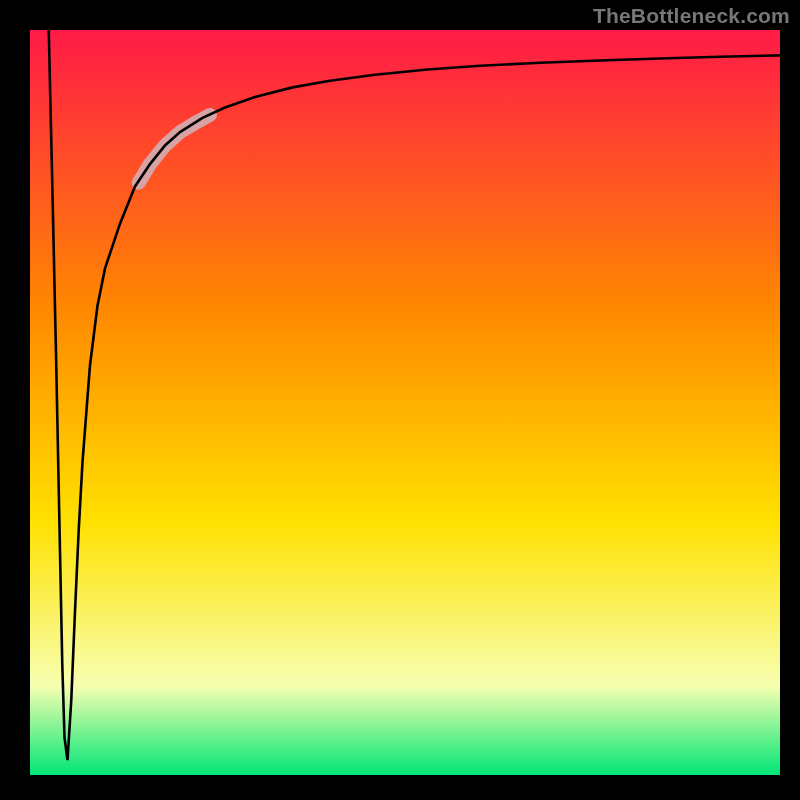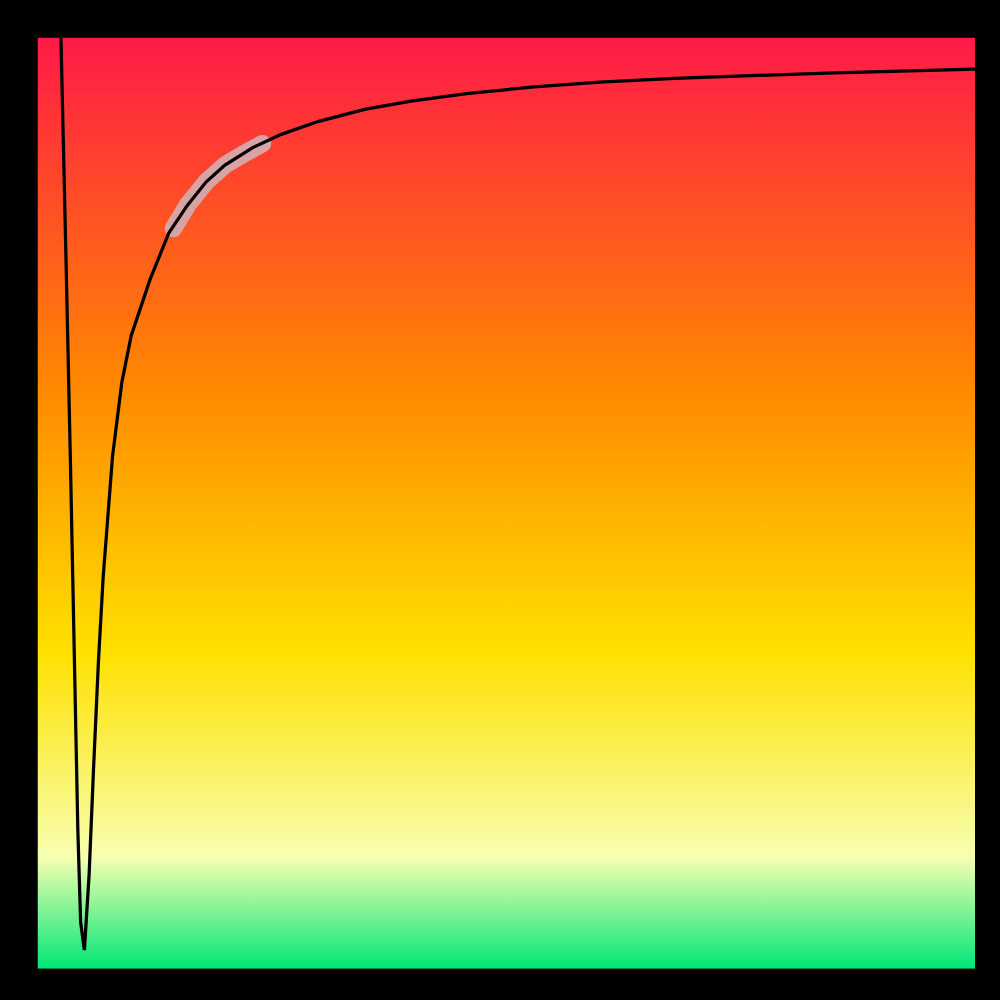--- a/index.html
+++ b/index.html
@@ -47,13 +47,14 @@
 
     <rect id="plot-bg" x="30" y="30" width="750" height="745" fill="url(#bg-grad)"></rect>
 
     <path id="highlight-path" fill="none" stroke="#d8a3a4" stroke-width="14" stroke-linecap="round" d="M138.75 182.73 L150.00 164.10 L165.00 145.48 L180.00 132.07 L195.00 123.13 L210.00 114.93"></path>
 
     <path id="curve-path" fill="none" stroke="#000000" stroke-width="2.6" d="M48.75 30.00 L52.50 193.90 L56.25 365.25 L60.00 551.50 L62.25 663.25 L64.50 737.75 L67.50 760.10 L71.25 700.50 L75.00 611.10 L78.75 529.15 L82.50 462.10 L90.00 365.25 L97.50 305.65 L105.00 268.40 L120.00 223.70 L135.00 186.45 L150.00 164.10 L165.00 145.48 L180.00 132.07 L202.50 117.91 L225.00 107.48 L255.00 97.05 L292.50 87.37 L330.00 80.66 L375.00 74.70 L427.50 69.48 L480.00 65.76 L540.00 62.78 L600.00 60.54 L667.50 58.31 L720.00 56.82 L780.00 55.33"></path>
 
     <rect id="frame-rect" x="15" y="15" width="780" height="775" fill="none" stroke="#000" stroke-width="30"></rect>
   </svg>
 
+  <div class="watermark">TheBottleneck.com</div>
 </div>
 
 </body></html>

